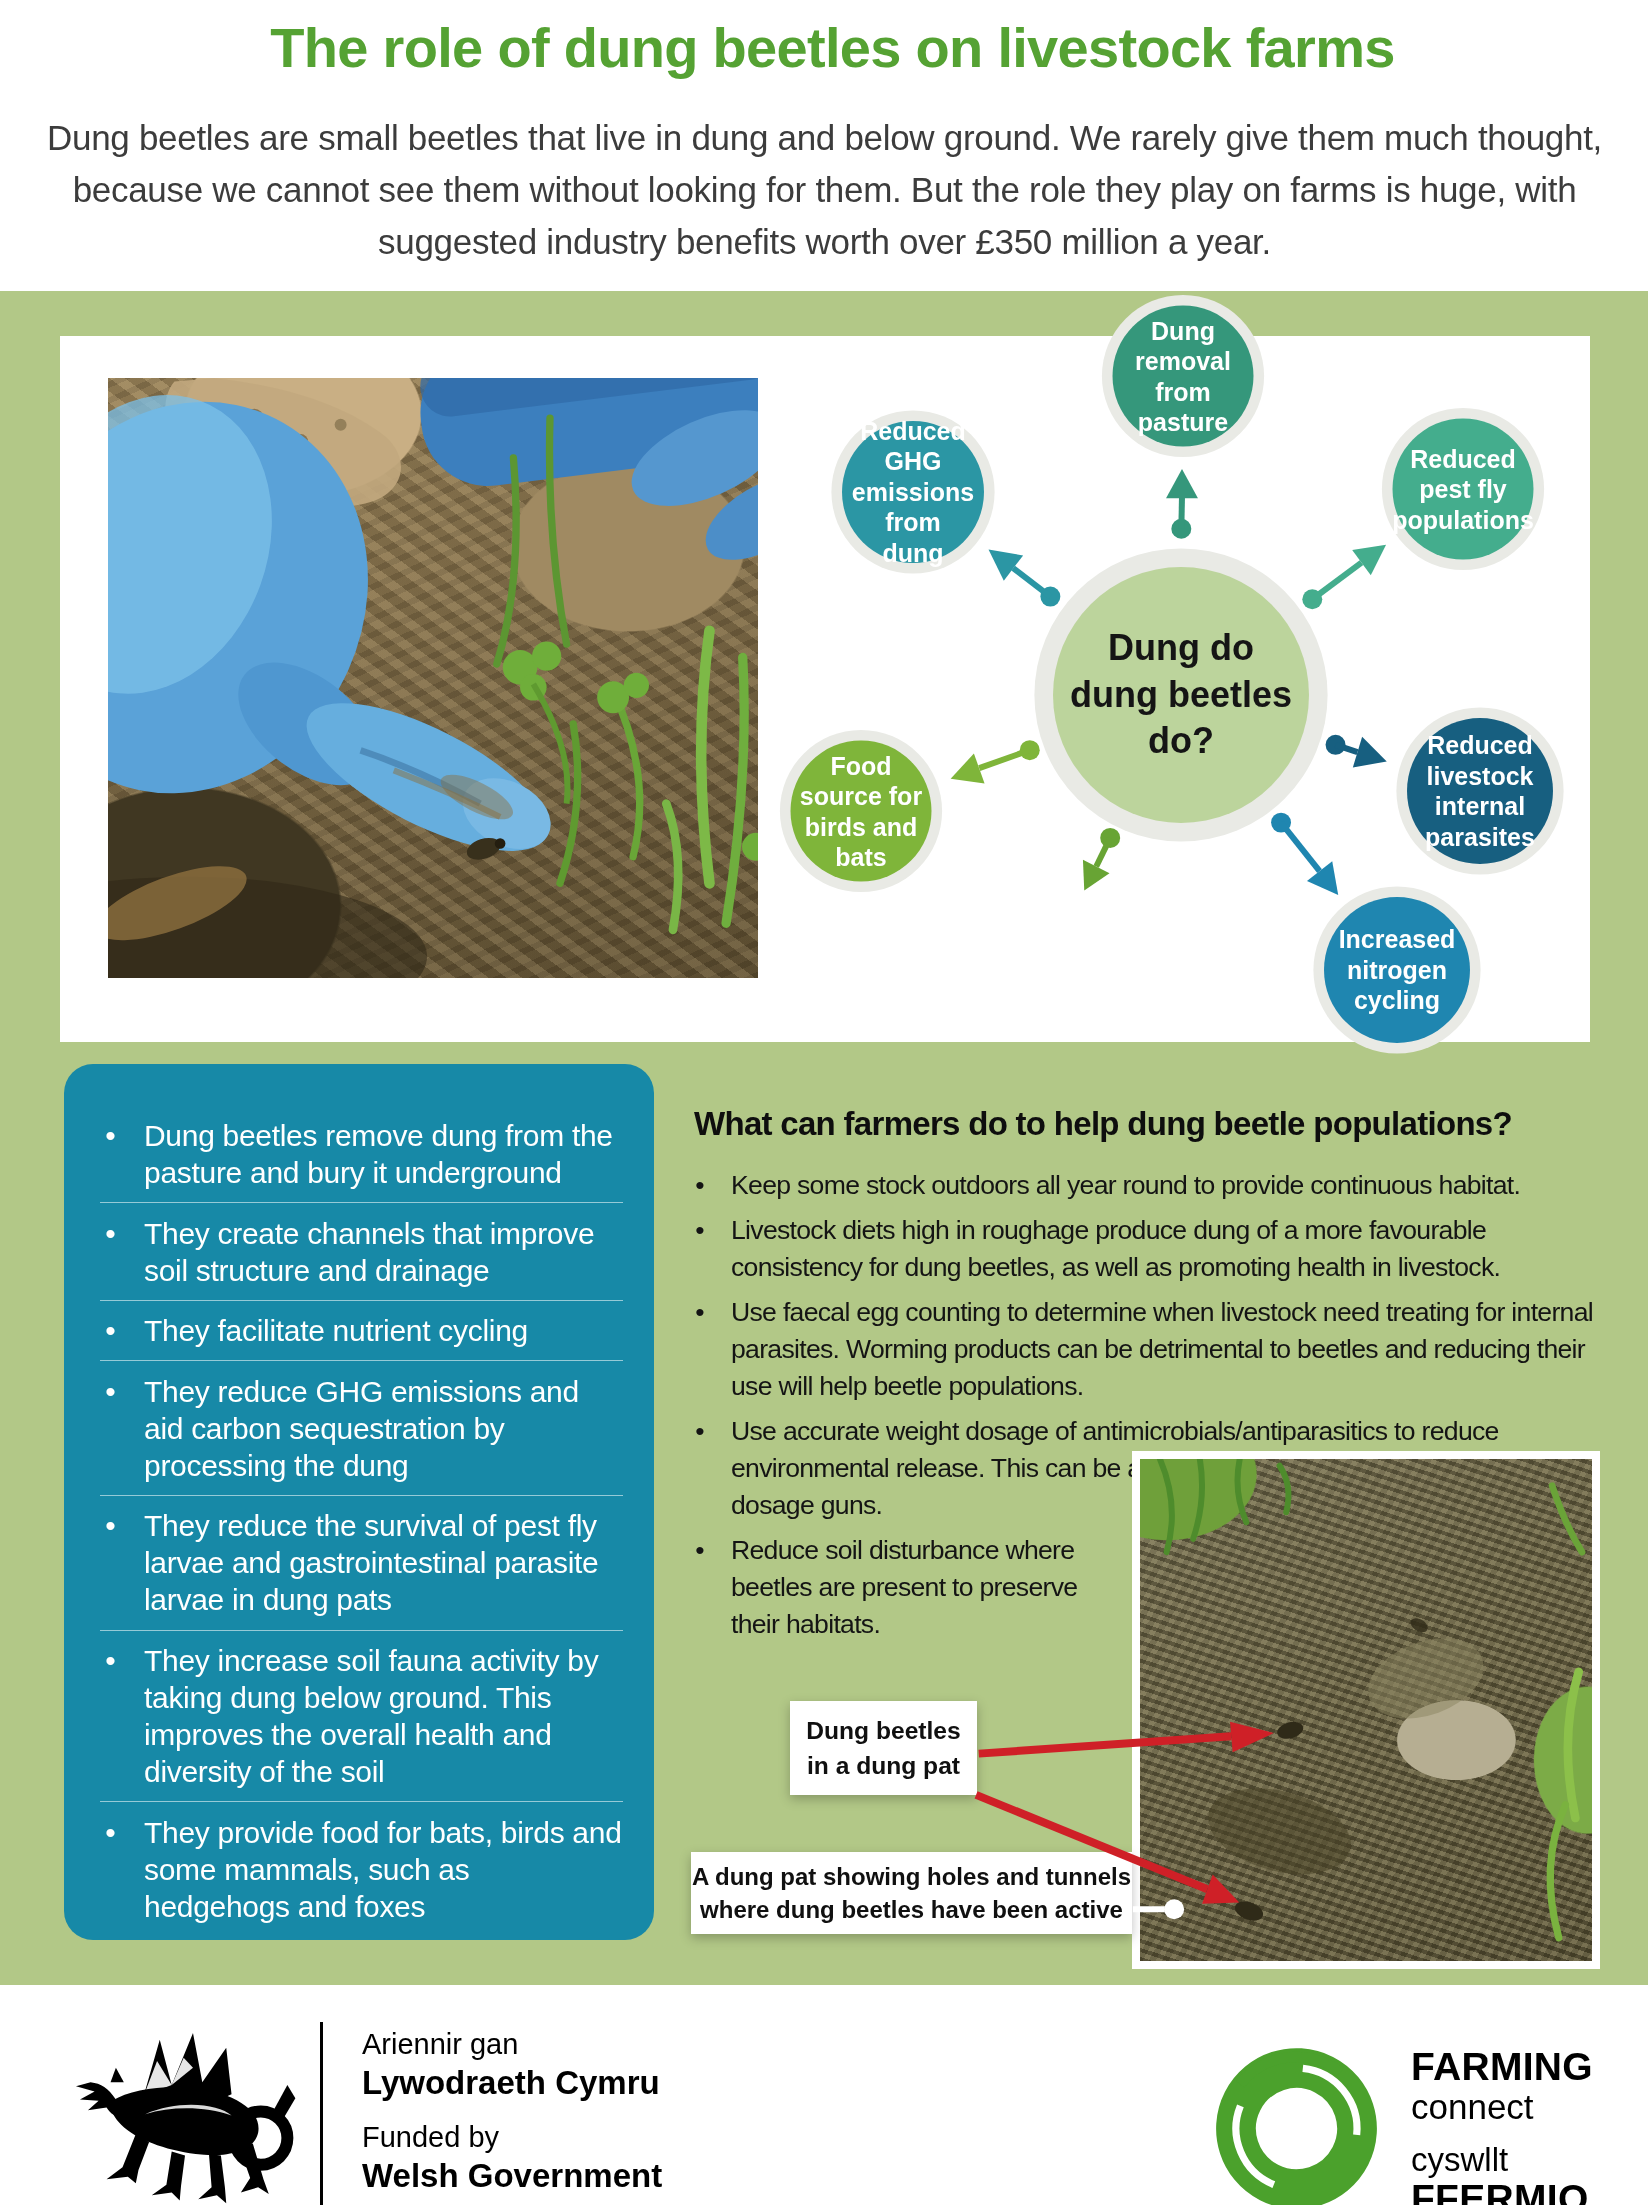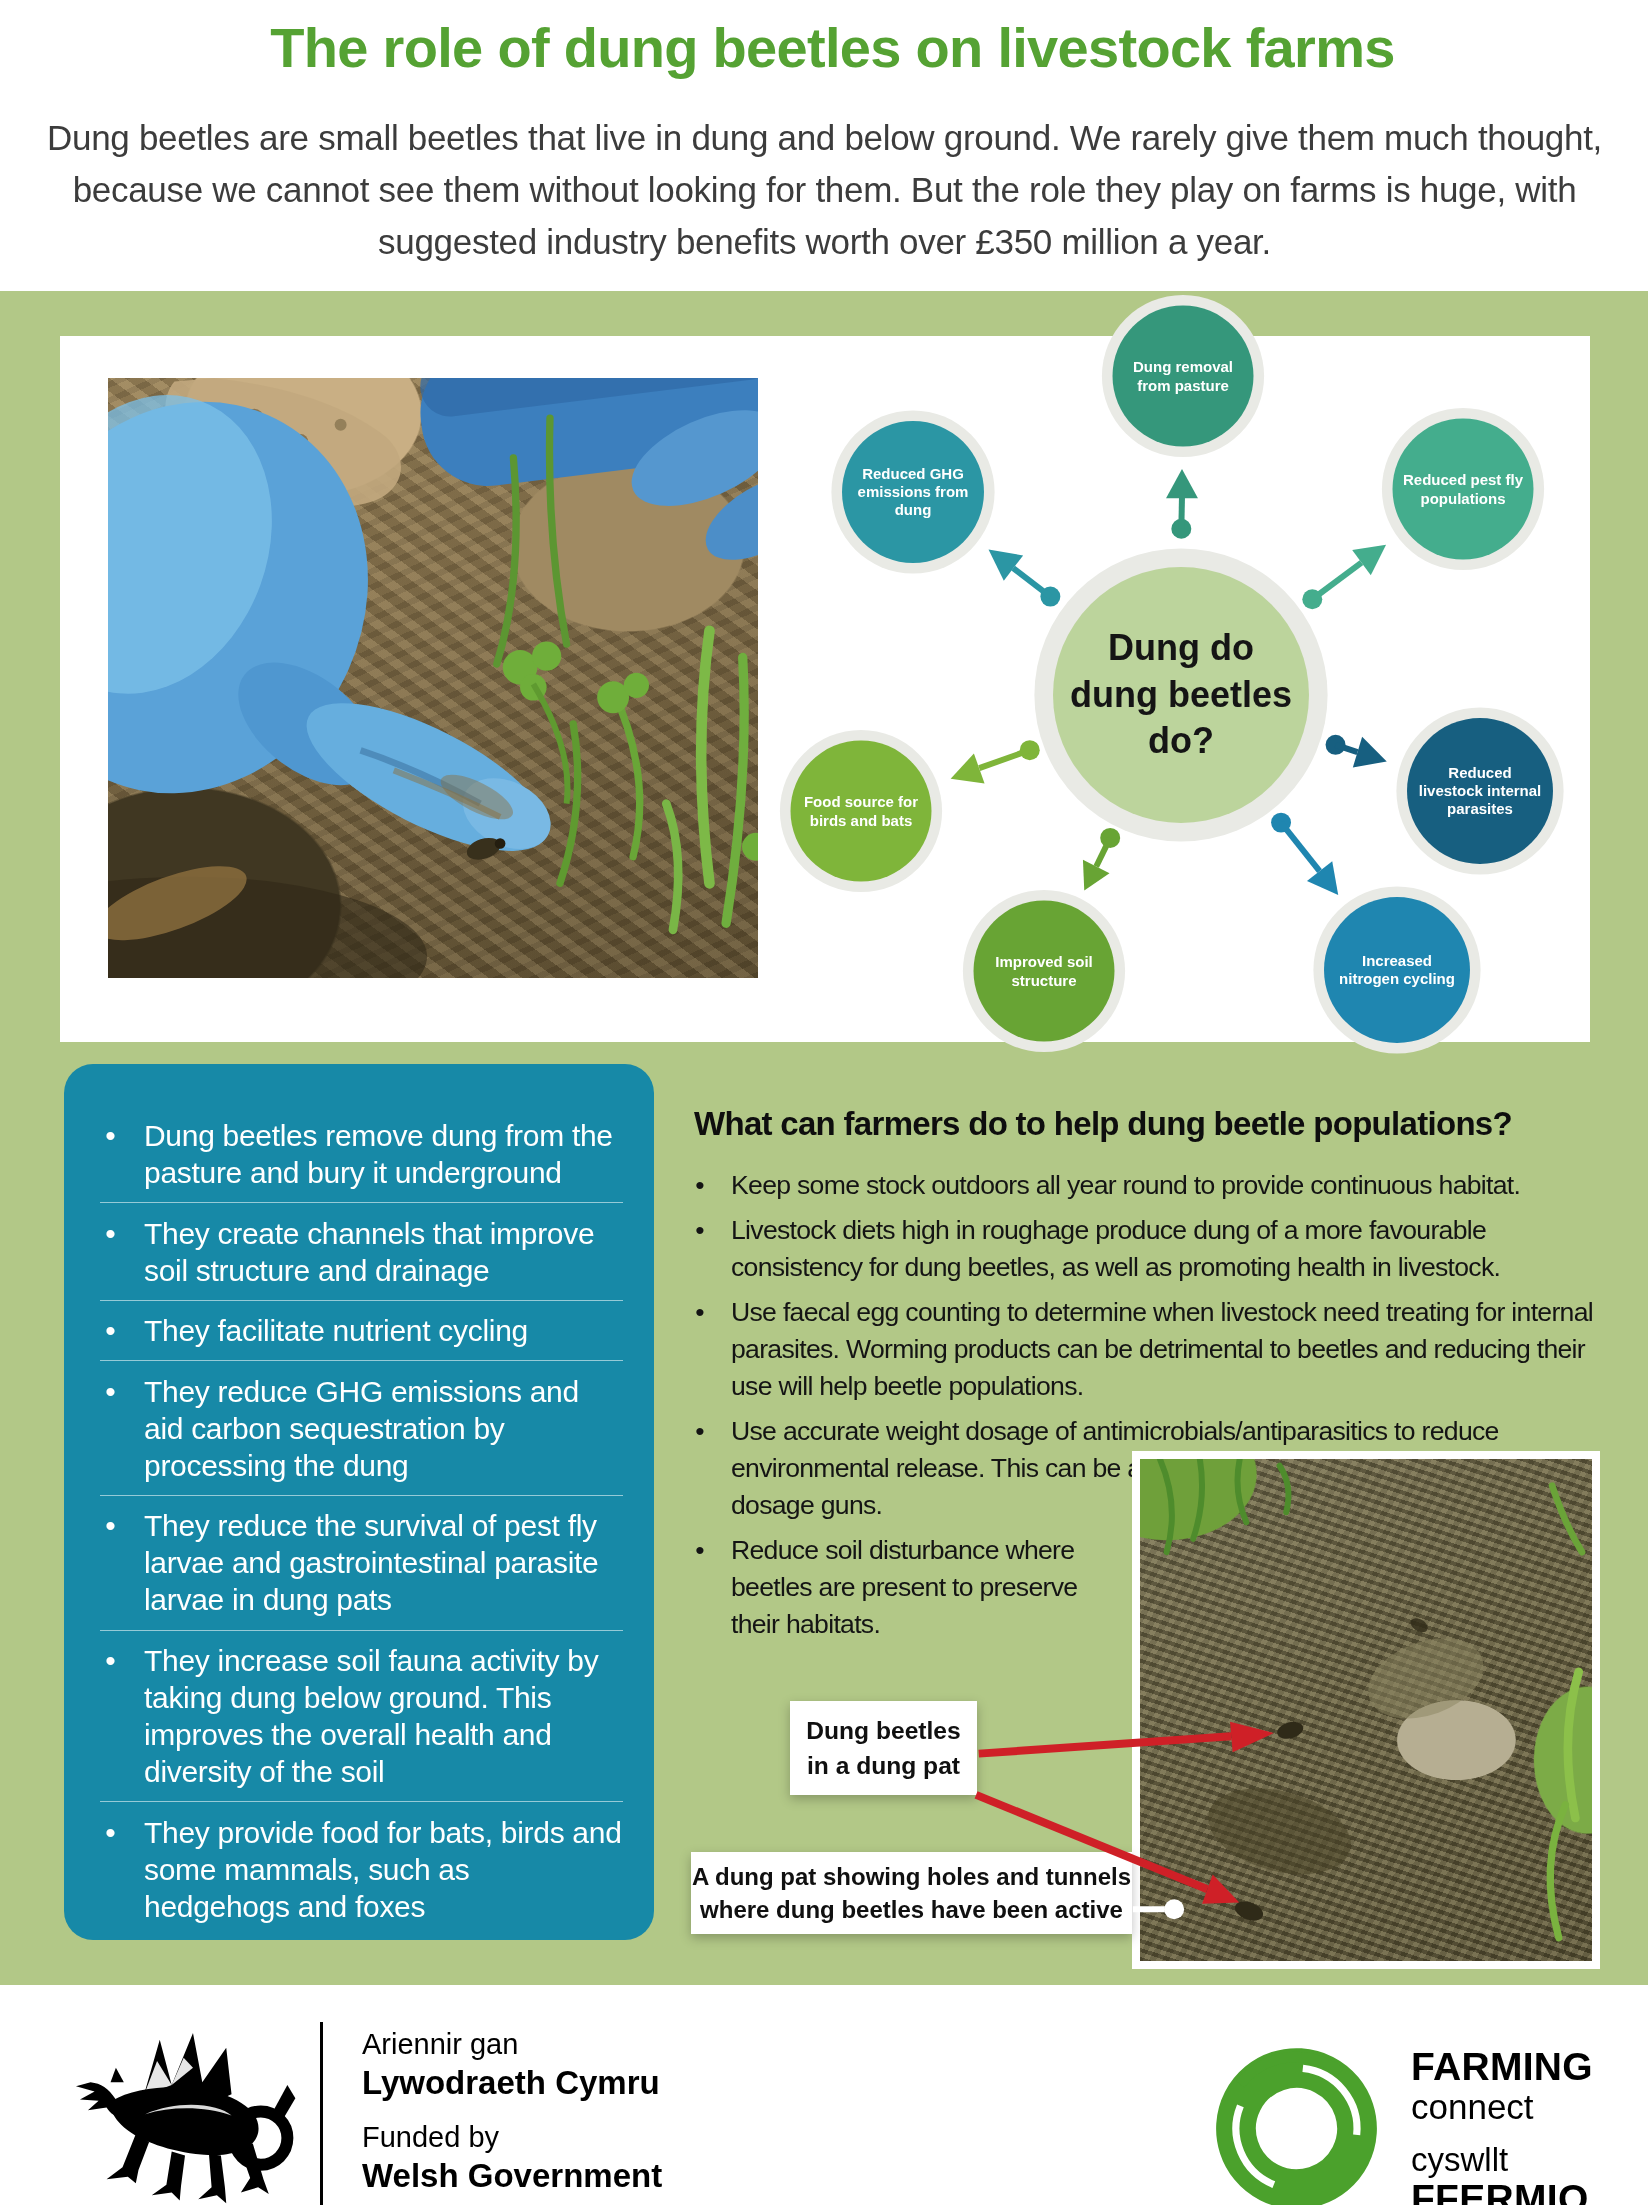--- a/index.html
+++ b/index.html
@@ -37,21 +37,21 @@
       linear-gradient(165deg, #9b8459 0%, #84704a 40%, #6b5a39 72%, #57492c 100%);
   }
   .photo1 svg, .photo2-inner svg { position:absolute; left:0; top:0; }
 
   .diagram { position:absolute; left:765px; top:336px; width:826px; height:706px; }
   .diagram svg.arrows { position:absolute; left:0; top:0; z-index:1; }
 
   .bubble {
     position:absolute; z-index:2; border-radius:50%;
     display:flex; align-items:center; justify-content:center; text-align:center;
-    color:#fff; font-weight:700; font-size:15px; line-height:1.22; padding:9.3px;
+    color:#fff; font-weight:700; font-size:25px; line-height:1.22; padding:9.3px;
     box-shadow:0 0 0 10.6px #e9eae5; transform:translate(-50%,-50%);
   }
   .b-dung  { left:418px;  top:40px;  width:141px; height:141px; }
   .b-ghg   { left:148px;  top:156px; width:142px; height:142px; }
   .b-pest  { left:698px; top:153px; width:141px; height:141px; }
   .b-food  { left:96px;  top:475px; width:141px; height:141px; }
   .b-para  { left:715px; top:455px; width:146px; height:146px; }
   .b-soil  { left:279px;  top:635px; width:141px; height:141px; }
   .b-nitro { left:632px;  top:634px; width:146px; height:146px; }
 
@@ -260,23 +260,20 @@
         <span>Reduced GHG emissions from dung</span>
       </div>
     <div class="bubble b-pest" style="background-color: rgb(68, 173, 141);">
         <span>Reduced pest fly populations</span>
       </div>
     <div class="bubble b-food" style="background-color: rgb(127, 181, 58);">
         <span>Food source for birds and bats</span>
       </div>
     <div class="bubble b-para" style="background-color: rgb(23, 95, 128);">
         <span>Reduced livestock internal parasites</span>
-      </div>
-    <div class="bubble b-soil" style="background-color: rgb(104, 164, 52);">
-        <span>Improved soil structure</span>
       </div>
     <div class="bubble b-nitro" style="background-color: rgb(31, 134, 176);">
         <span>Increased nitrogen cycling</span>
       </div>
   </div>
 
   <div class="benefits" style="background-color: rgb(23, 137, 167); border-radius: 29px;">
     <ul>
       <li>Dung beetles remove dung from the pasture and bury it underground</li>
       <li>They create channels that improve soil structure and drainage</li>

